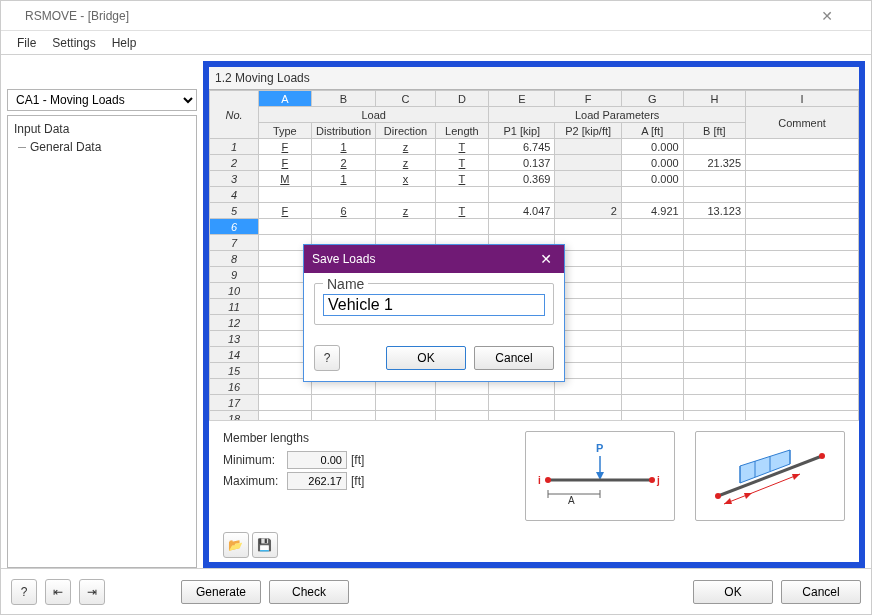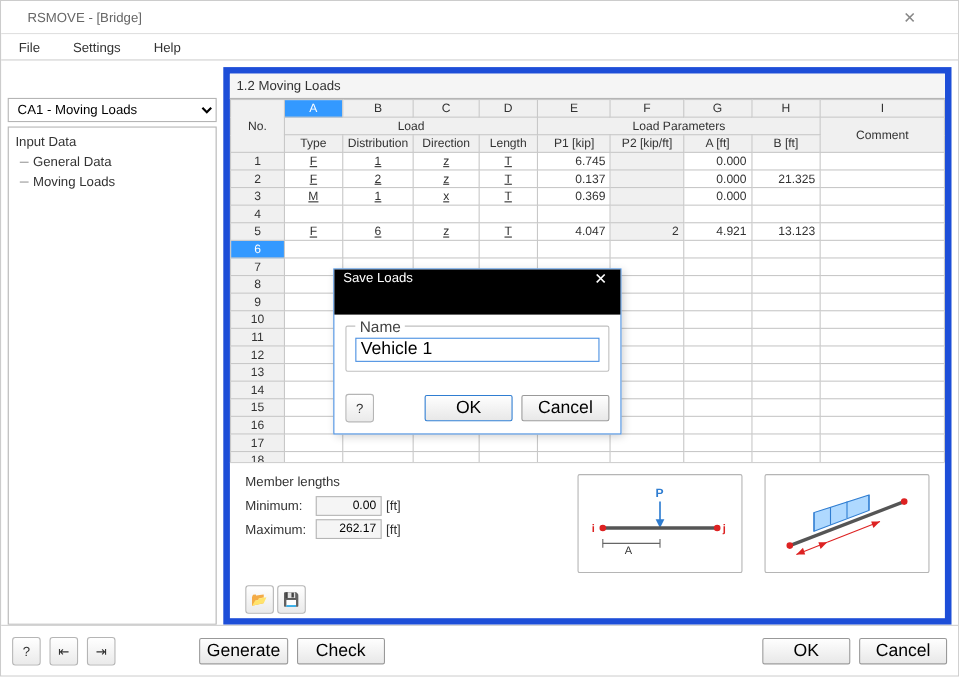--- a/index.html
+++ b/index.html
@@ -29,21 +29,21 @@
   .titlebar-close {
     width: 40px; text-align: center; font-size: 14px; color: #888; cursor: pointer;
   }
   
   .menubar {
     height: 24px;
     display: flex;
     align-items: center;
     padding-left: 8px;
     border-bottom: 1px solid #d0d0d0;
-    gap: 14px;
+    gap: 0;
   }
   .menubar span { padding: 2px 8px; cursor: pointer; }
   
   .content {
     display: flex;
     height: calc(100% - 30px - 24px - 46px);
     padding: 6px 6px 0 6px;
     gap: 6px;
   }
   .left-panel {
@@ -101,21 +101,21 @@
     font-size: 11px;
     padding: 1px 4px;
     background: #fff;
   }
   table.grid th {
     background: #f0f0f0;
     font-weight: normal;
   }
   table.grid th.col-letter { height: 16px; }
   table.grid th.col-letter.selected { background: #3399ff; color: #fff; }
-  table.grid .rownum { width: 52px; text-align: center; background: #f0f0f0; }
+  table.grid .rownum { width: 52px; text-align: center; background: #f0f0f0; font-style: italic; }
   table.grid .rownum.selected { background: #3399ff; color: #fff; }
   table.grid td.r { text-align: right; }
   table.grid td.u { text-decoration: underline; text-align: center; }
   table.grid td.gray { background: #f0f0f0; }
   table.grid td.sel { border: 1px dotted #555; }
   .lower {
     flex: 1;
     display: flex;
     gap: 10px;
     padding: 10px 14px;
@@ -158,40 +158,40 @@
     align-items: center;
     padding: 0 10px;
     gap: 8px;
     background: #fff;
   }
   .btn {
     min-width: 80px; height: 24px;
     border: 1px solid #999;
     background: linear-gradient(#fefefe,#e8e8e8);
     border-radius: 2px;
-    font-size: 16px;
+    font-size: 12px;
     cursor: pointer;
   }
   .spacer { flex: 1; }
   
   .dialog {
     position: absolute;
     left: 302px; top: 243px;
     width: 262px;
     background: #fff;
     border: 1px solid #4a90e2;
     box-shadow: 2px 2px 8px rgba(0,0,0,0.2);
     z-index: 100;
   }
   .dialog-title {
-    background: #000000;
+    background: #701a75;
     color: #fff;
-    height: 41px;
-    display: flex;
-    align-items: flex-start;
+    height: 28px;
+    display: flex;
+    align-items: center;
     padding: 0 8px;
   }
   .dialog-title .dlg-close {
     font-size: 14px; cursor: pointer; padding: 0 4px;
   }
   .dialog-body { padding: 10px; }
   .groupbox {
     border: 1px solid #c0c0c0;
     padding: 10px 8px 8px 8px;
     position: relative;
@@ -227,21 +227,20 @@
 </div>
 
 <div class="content">
   <div class="left-panel">
     <select class="ca-select">
       <option>CA1 - Moving Loads</option>
     </select>
     <div class="tree">
       <div class="tree-item">Input Data</div>
       <div class="tree-item tree-child">General Data</div>
-      <div class="tree-item tree-child">Moving Loads</div>
     </div>
   </div>
 
   <div class="right-panel">
     <div class="panel-title">1.2 Moving Loads</div>
     <div class="grid-area">
       <table class="grid" id="loads-table">
           <tbody>
             <tr>
               <th rowspan="3" class="rownum" style="width: 28px;">No.</th>

